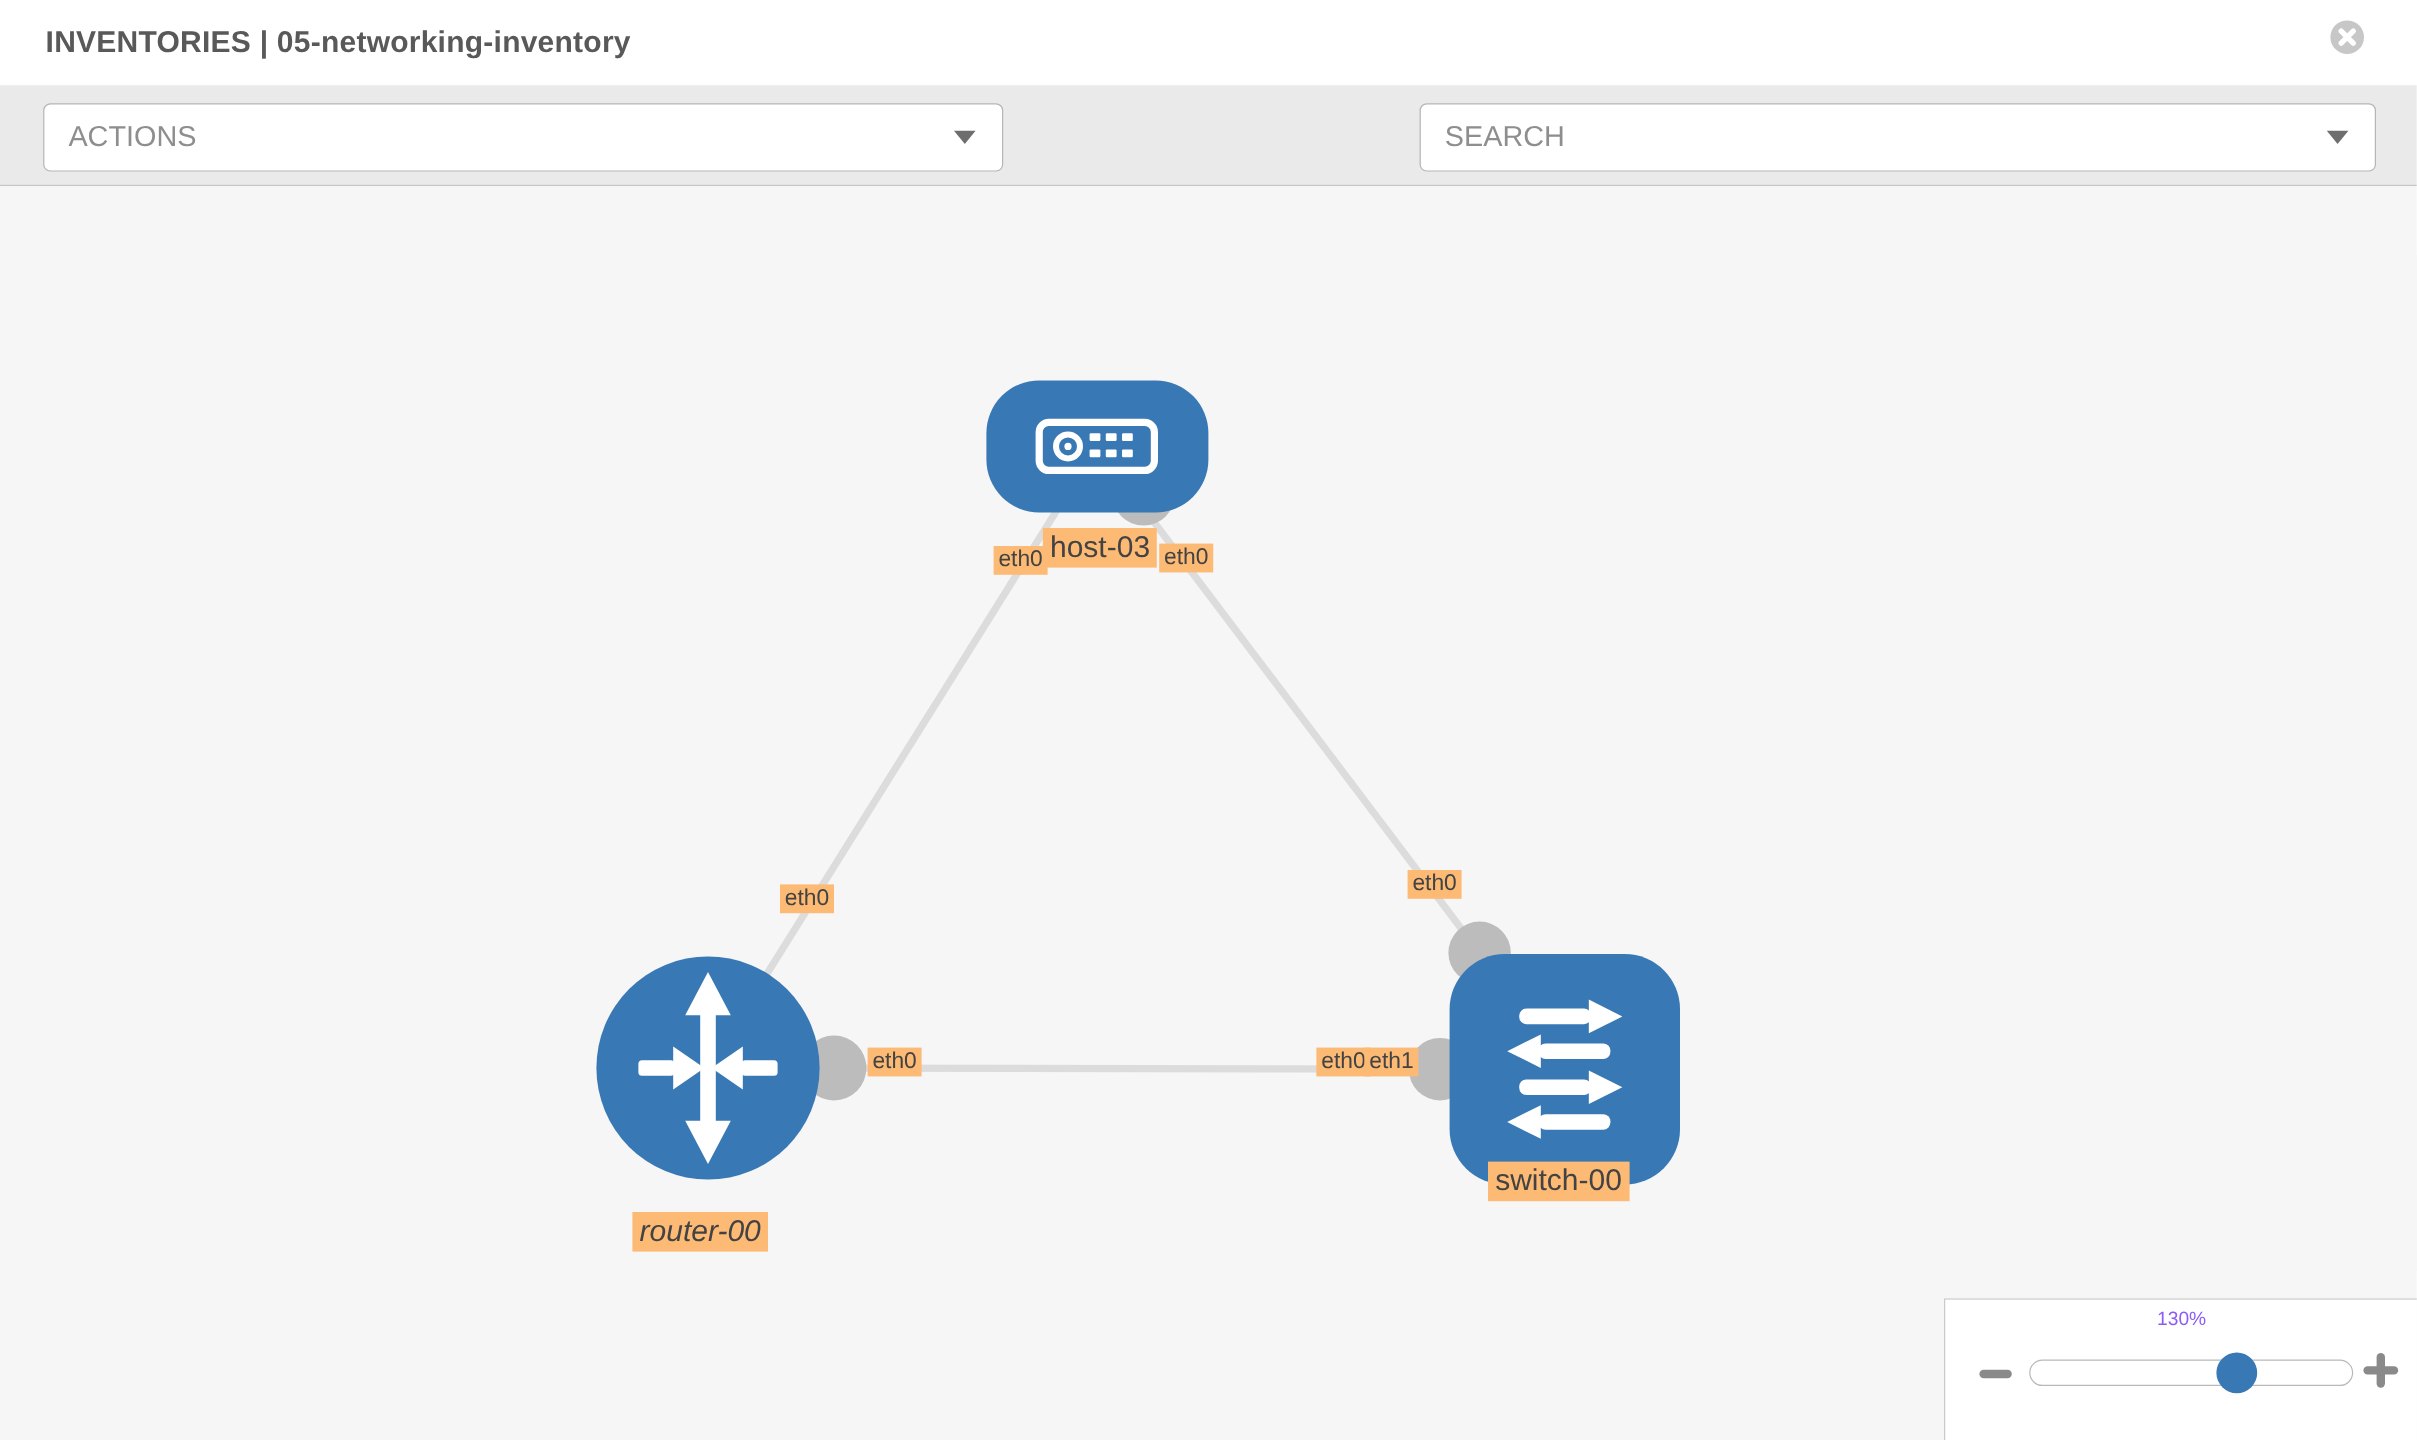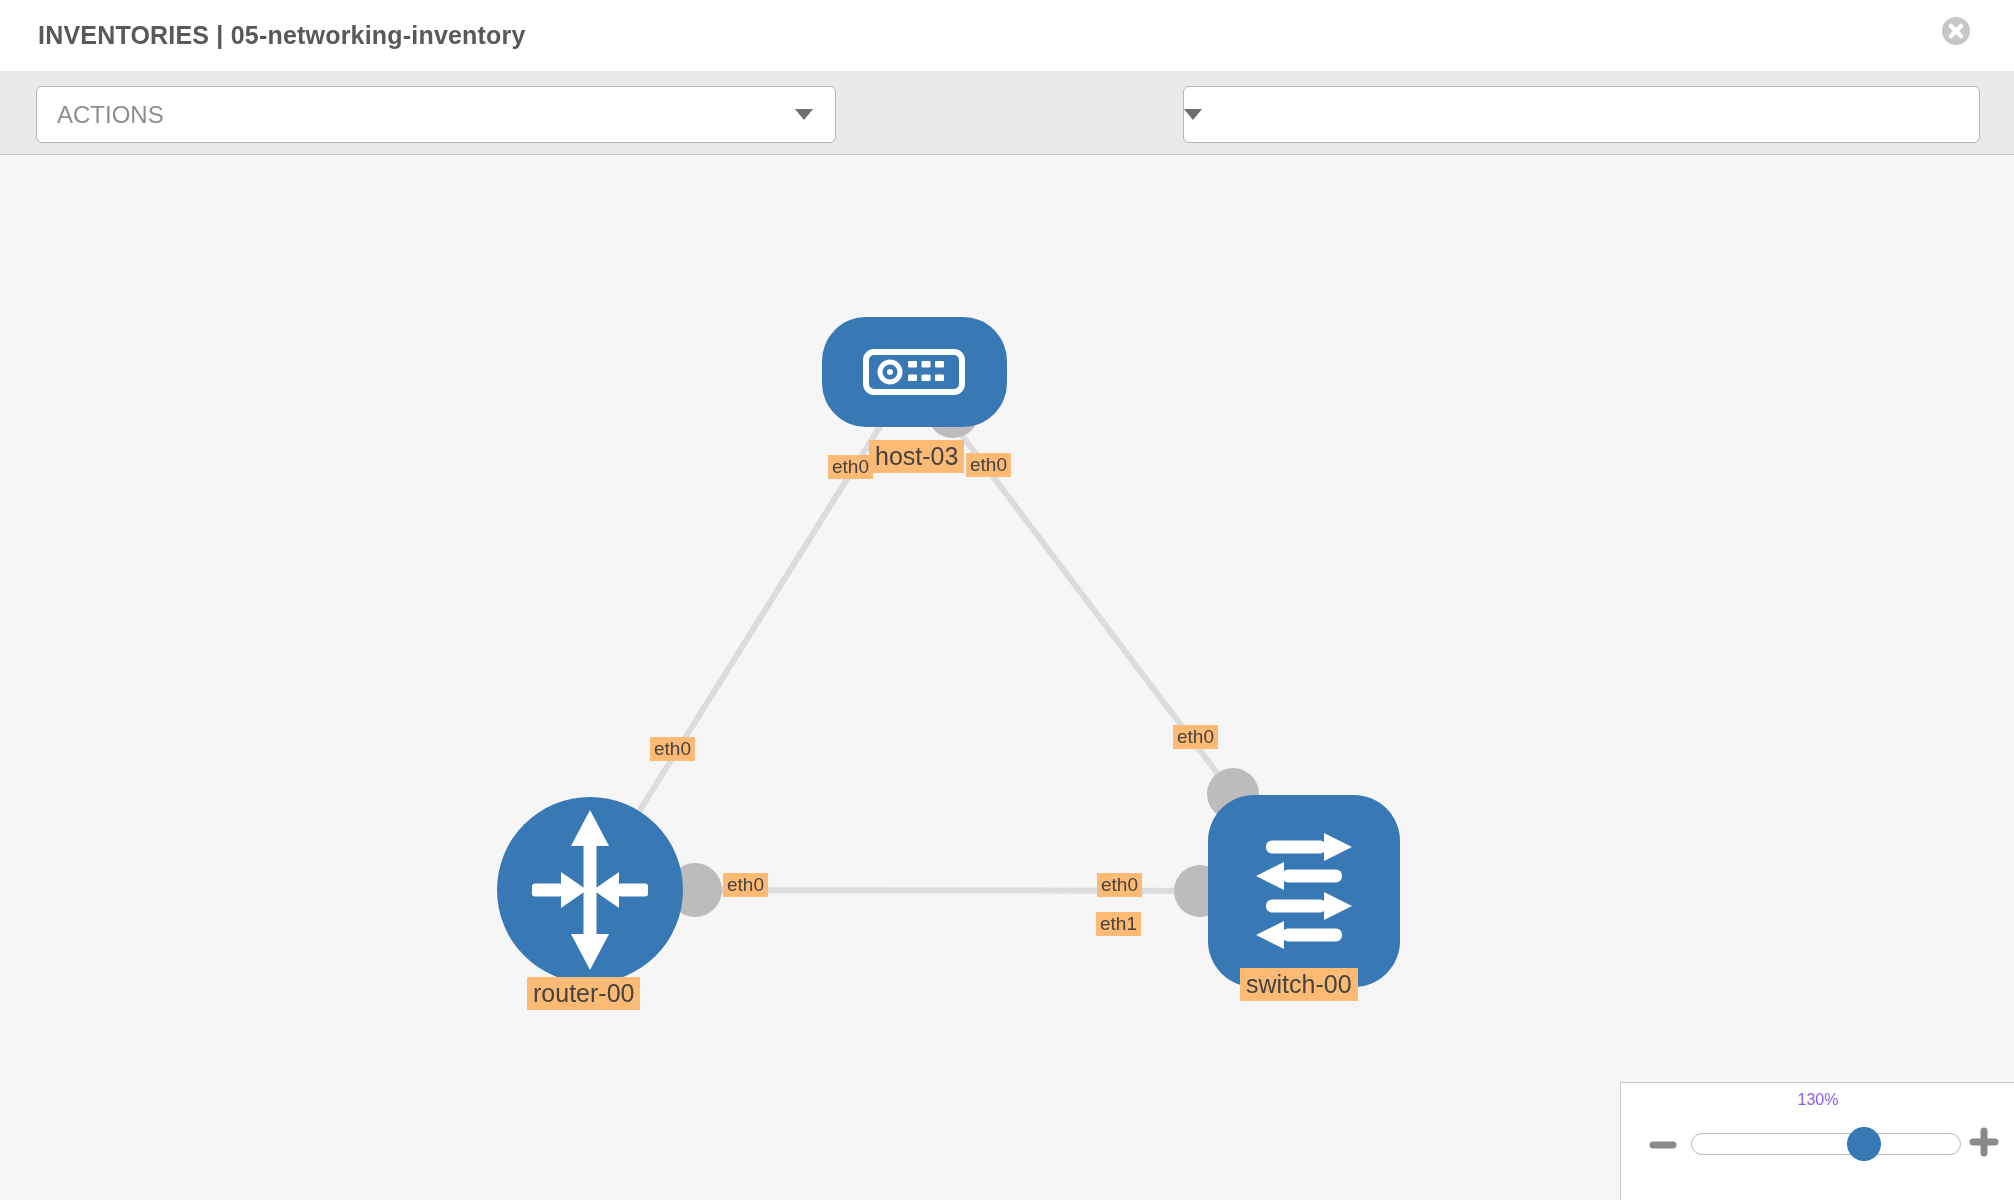--- a/index.html
+++ b/index.html
@@ -77,20 +77,21 @@
 
     <div class="tb-icon" style="left:1114px;">
       <svg width="34" height="34" viewBox="0 0 512 512">
         <g transform="scale(-1,1) translate(-512,0)">
           <path fill="#75818d" d="M512 176.001C512 273.203 433.202 352 336 352c-11.22 0-22.19-1.062-32.827-3.069l-24.012 27.014A23.999 23.999 0 0 1 261.223 384H224v40c0 13.255-10.745 24-24 24h-40v40c0 13.255-10.745 24-24 24H24c-13.255 0-24-10.745-24-24v-78.059c0-6.365 2.529-12.47 7.029-16.971l161.802-161.802C163.108 213.814 160 195.271 160 176 160 78.798 238.797.001 335.999 0 433.488-.001 512 78.511 512 176.001zM336 128c0 26.51 21.49 48 48 48s48-21.49 48-48-21.49-48-48-48-48 21.49-48 48z"></path>
         </g>
       </svg>
     </div>
 
     <div class="select-box search-box">
+      <span class="sel-text">SEARCH</span>
       <span class="caret"></span>
     </div>
   </div>
 
   <div class="canvas">
 
     <svg class="topology-svg" width="2014" height="1045" viewBox="0 155 2014 1045">
 
       <g stroke="#dcdcdc" stroke-width="6">
         <line x1="590" y1="890" x2="914" y2="372"></line>
@@ -145,30 +146,30 @@
           <rect x="1266" y="899.5" width="60" height="13" rx="6"></rect>
           <polygon points="1324,892 1324,920 1352,906"></polygon>
           <rect x="1282" y="928.5" width="60" height="13" rx="6"></rect>
           <polygon points="1284,921 1284,949 1256,935"></polygon>
         </g>
       </g>
     </svg>
   </div>
 
   <div class="lbl n-label" style="left:869px;top:440px;">host-03</div>
-  <div class="lbl n-label" style="left:527px;top:977px;">router-00</div>
+  <div class="lbl n-label" style="left:527px;top:1010px;font-style:italic;">router-00</div>
   <div class="lbl n-label" style="left:1240px;top:968px;">switch-00</div>
 
   <div class="lbl e-label" style="left:828px;top:455px;">eth0</div>
   <div class="lbl e-label" style="left:966px;top:453px;">eth0</div>
   <div class="lbl e-label" style="left:650px;top:737px;">eth0</div>
   <div class="lbl e-label" style="left:1173px;top:725px;">eth0</div>
   <div class="lbl e-label" style="left:723px;top:873px;">eth0</div>
   <div class="lbl e-label" style="left:1097px;top:873px;z-index:3;">eth0</div>
-  <div class="lbl e-label" style="left:1096px;top:873px;z-index:4;margin-top:39px;">eth1</div>
+  <div class="lbl e-label" style="left:1137px;top:873px;z-index:4;">eth1</div>
 
   <div class="zoom-panel">
     <div class="zoom-level">130%</div>
     <div class="zoom-minus">
       <svg width="28" height="28" viewBox="0 0 28 28">
         <line x1="4" y1="14" x2="24" y2="14" stroke="#8a8a8a" stroke-width="7" stroke-linecap="round"></line>
       </svg>
     </div>
     <div class="zoom-track"></div>
     <div class="zoom-thumb"></div>

